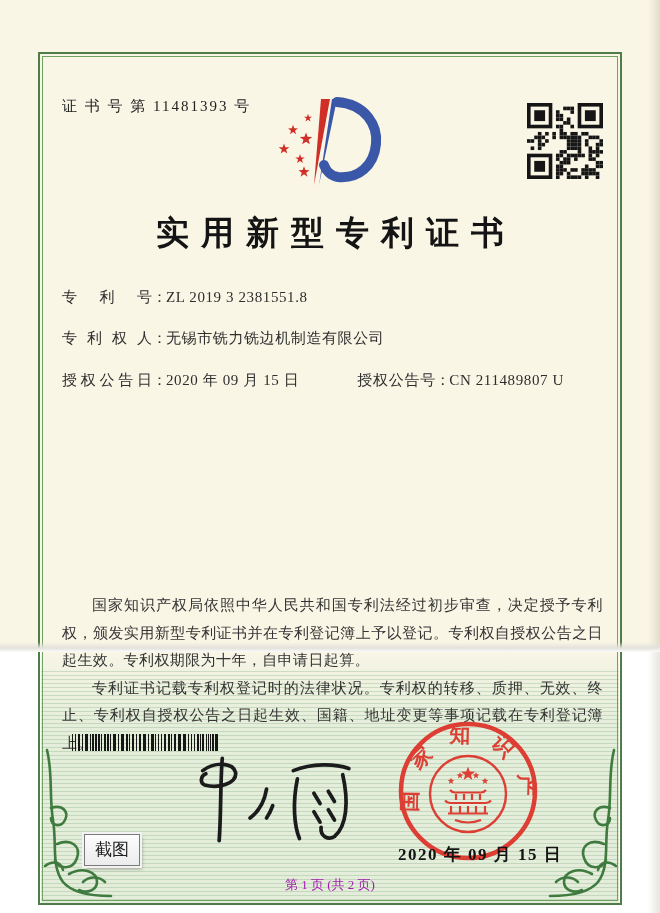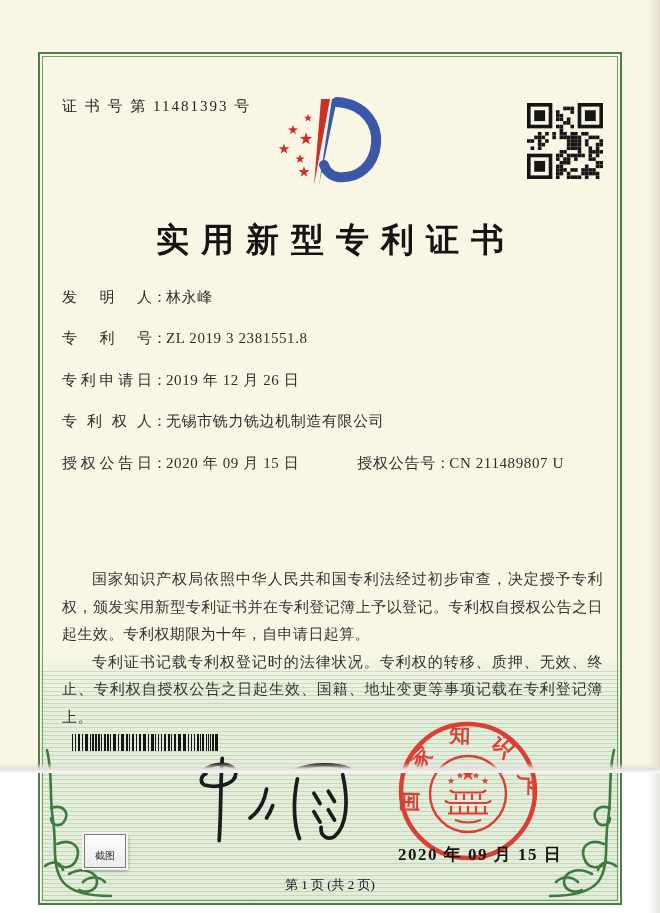--- a/index.html
+++ b/index.html
@@ -3,70 +3,70 @@
 <meta charset="utf-8">
 <style>
   :root{
     --frame_green:#4e7d48; --frame_green_light:#6fa261;
     --seal_red:#dd3228; --logo_red:#cf2f27; --logo_blue:#3b57a7;
     --paper:#faf6e6; --ink:#2e2e2e;
   }
   html,body{margin:0;padding:0;}
   body{width:660px;height:913px;overflow:hidden;background:#fff;
        font-family:"Liberation Serif","DejaVu Serif",serif;color:var(--ink);}
-  .page{position:relative;width:660px;height:773px;background:var(--paper);}
+  .page{position:relative;width:660px;height:652px;background:var(--paper);}
   
   .scan-edge-right{position:absolute;top:0;right:0;width:12px;height:913px;
     background:linear-gradient(90deg,rgba(0,0,0,0),rgba(120,110,80,.18));}
   .scan-edge-bottom{position:absolute;left:0;bottom:0;width:660px;height:10px;
     background:linear-gradient(180deg,rgba(0,0,0,0),#e3e1da 60%,#fbfbfb);}
   
   .frame{position:absolute;left:38px;top:52px;width:584px;height:853px;
     border:2px solid var(--frame_green);box-sizing:border-box;}
   .frame-inner{position:absolute;inset:2px;border:1px solid var(--frame_green_light);}
   
   .green-zone{position:absolute;left:41px;top:668px;width:578px;height:236px;
     background-image:
       repeating-linear-gradient(0deg,rgba(110,160,110,.28) 0 1px,rgba(0,0,0,0) 1px 4px),
       linear-gradient(180deg,#f2f3e2,#e5eedb 25%,#e3edda);}
   .green-zone-fade{position:absolute;left:41px;top:650px;width:578px;height:20px;
     background:linear-gradient(180deg,var(--paper),rgba(240,242,224,.9));}
   .cert-no{position:absolute;left:62px;top:97px;font-size:15px;letter-spacing:2px;color:#222;}
   .logo{position:absolute;left:268px;top:92px;}
   .qr{position:absolute;left:527px;top:103px;}
-  .title{position:absolute;left:0;top:218px;width:660px;margin:0;text-align:center;
+  .title{position:absolute;left:0;top:211px;width:660px;margin:0;text-align:center;
     font-size:33px;font-weight:bold;letter-spacing:12px;color:#141414;text-indent:12px;}
   .fields{position:absolute;left:62px;top:288px;width:545px;font-size:15px;}
   .frow{height:24px;margin-bottom:17.4px;white-space:nowrap;}
   .flabel{display:inline-block;width:90px;text-align:justify;text-align-last:justify;
     vertical-align:top;}
   .colon{display:inline-block;width:14px;}
   .fvalue{letter-spacing:.6px;}
   .fgroup2{display:inline-block;margin-left:58px;}
   .fgroup2 .flabel{width:78px;}
-  .paras{position:absolute;left:62px;top:566px;width:541px;font-size:15px;
+  .paras{position:absolute;left:62px;top:592px;width:541px;font-size:15px;
     line-height:27.6px;text-align:justify;color:#333;}
   .paras p{margin:0;text-indent:2em;letter-spacing:.4px;}
   .barcode{position:absolute;left:72px;top:734px;}
   .signer{position:absolute;left:86px;top:777px;font-size:16.5px;line-height:30px;
     color:#1d1d1d;font-family:"Liberation Sans","DejaVu Sans",sans-serif;}
   .signature{position:absolute;left:178px;top:752px;}
   .seal{position:absolute;left:395px;top:718px;opacity:.93;}
   .seal-date{position:absolute;left:398px;top:843px;font-size:17px;font-weight:bold;
     letter-spacing:1.5px;color:#131313;}
   .footer{position:absolute;left:0;top:876px;width:660px;text-align:center;
-    font-size:13px;color:#0f172a;}
+    font-size:13px;color:#a21caf;}
   .flourish{position:absolute;}
   .flourish.fl-left{left:43px;top:748px;}
   .flourish.fl-right{left:546px;top:748px;transform:scaleX(-1);}
   .shot-btn{position:absolute;left:84px;top:834px;
-    font-family:"Liberation Sans","DejaVu Sans",sans-serif;font-size:10px;color:#222;
+    font-family:"Liberation Sans","DejaVu Sans",sans-serif;font-size:17px;color:#222;
     background:linear-gradient(180deg,#fdfdfd,#ececec);
     border:1px solid #7a7a7a;outline:2px solid #f3f3f3;outline-offset:0;
-    padding:14px 10px 4px;box-shadow:2px 3px 3px rgba(60,60,60,.45);cursor:pointer;}
+    padding:3px 10px 4px;box-shadow:2px 3px 3px rgba(60,60,60,.45);cursor:pointer;}
 </style>
 </head>
 <body>
 
 <div class="page">
 
   <div class="green-zone-fade"></div>
   <div class="green-zone"></div>
 
   <div class="frame">
@@ -222,27 +222,21 @@
       <rect x="57.904761904761905" y="7.238095238095238" width="10.857142857142858" height="10.857142857142858" fill="#151515"></rect>
       <rect x="0" y="50.666666666666664" width="25.333333333333332" height="25.333333333333332" fill="#151515"></rect>
       <rect x="3.619047619047619" y="54.285714285714285" width="18.095238095238095" height="18.095238095238095" fill="#faf6e6"></rect>
       <rect x="7.238095238095238" y="57.904761904761905" width="10.857142857142858" height="10.857142857142858" fill="#151515"></rect>
     </svg>
 
   <h1 class="title">实用新型专利证书</h1>
 
   <div class="fields">
     <div class="frow">
-      <span class="flabel">发明人</span><span class="colon">：</span><span class="fvalue">林永峰</span>
-    </div>
-    <div class="frow">
       <span class="flabel">专利号</span><span class="colon">：</span><span class="fvalue">ZL 2019 3 2381551.8</span>
-    </div>
-    <div class="frow">
-      <span class="flabel">专利申请日</span><span class="colon">：</span><span class="fvalue">2019 年 12 月 26 日</span>
     </div>
     <div class="frow">
       <span class="flabel">专利权人</span><span class="colon">：</span><span class="fvalue">无锡市铣力铣边机制造有限公司</span>
     </div>
     <div class="frow">
       <span class="flabel">授权公告日</span><span class="colon">：</span><span class="fvalue">2020 年 09 月 15 日</span><span class="fgroup2"><span class="flabel">授权公告号</span><span class="colon">：</span><span class="fvalue">CN 211489807 U</span></span>
     </div>
   </div>
 
   <div class="paras">

